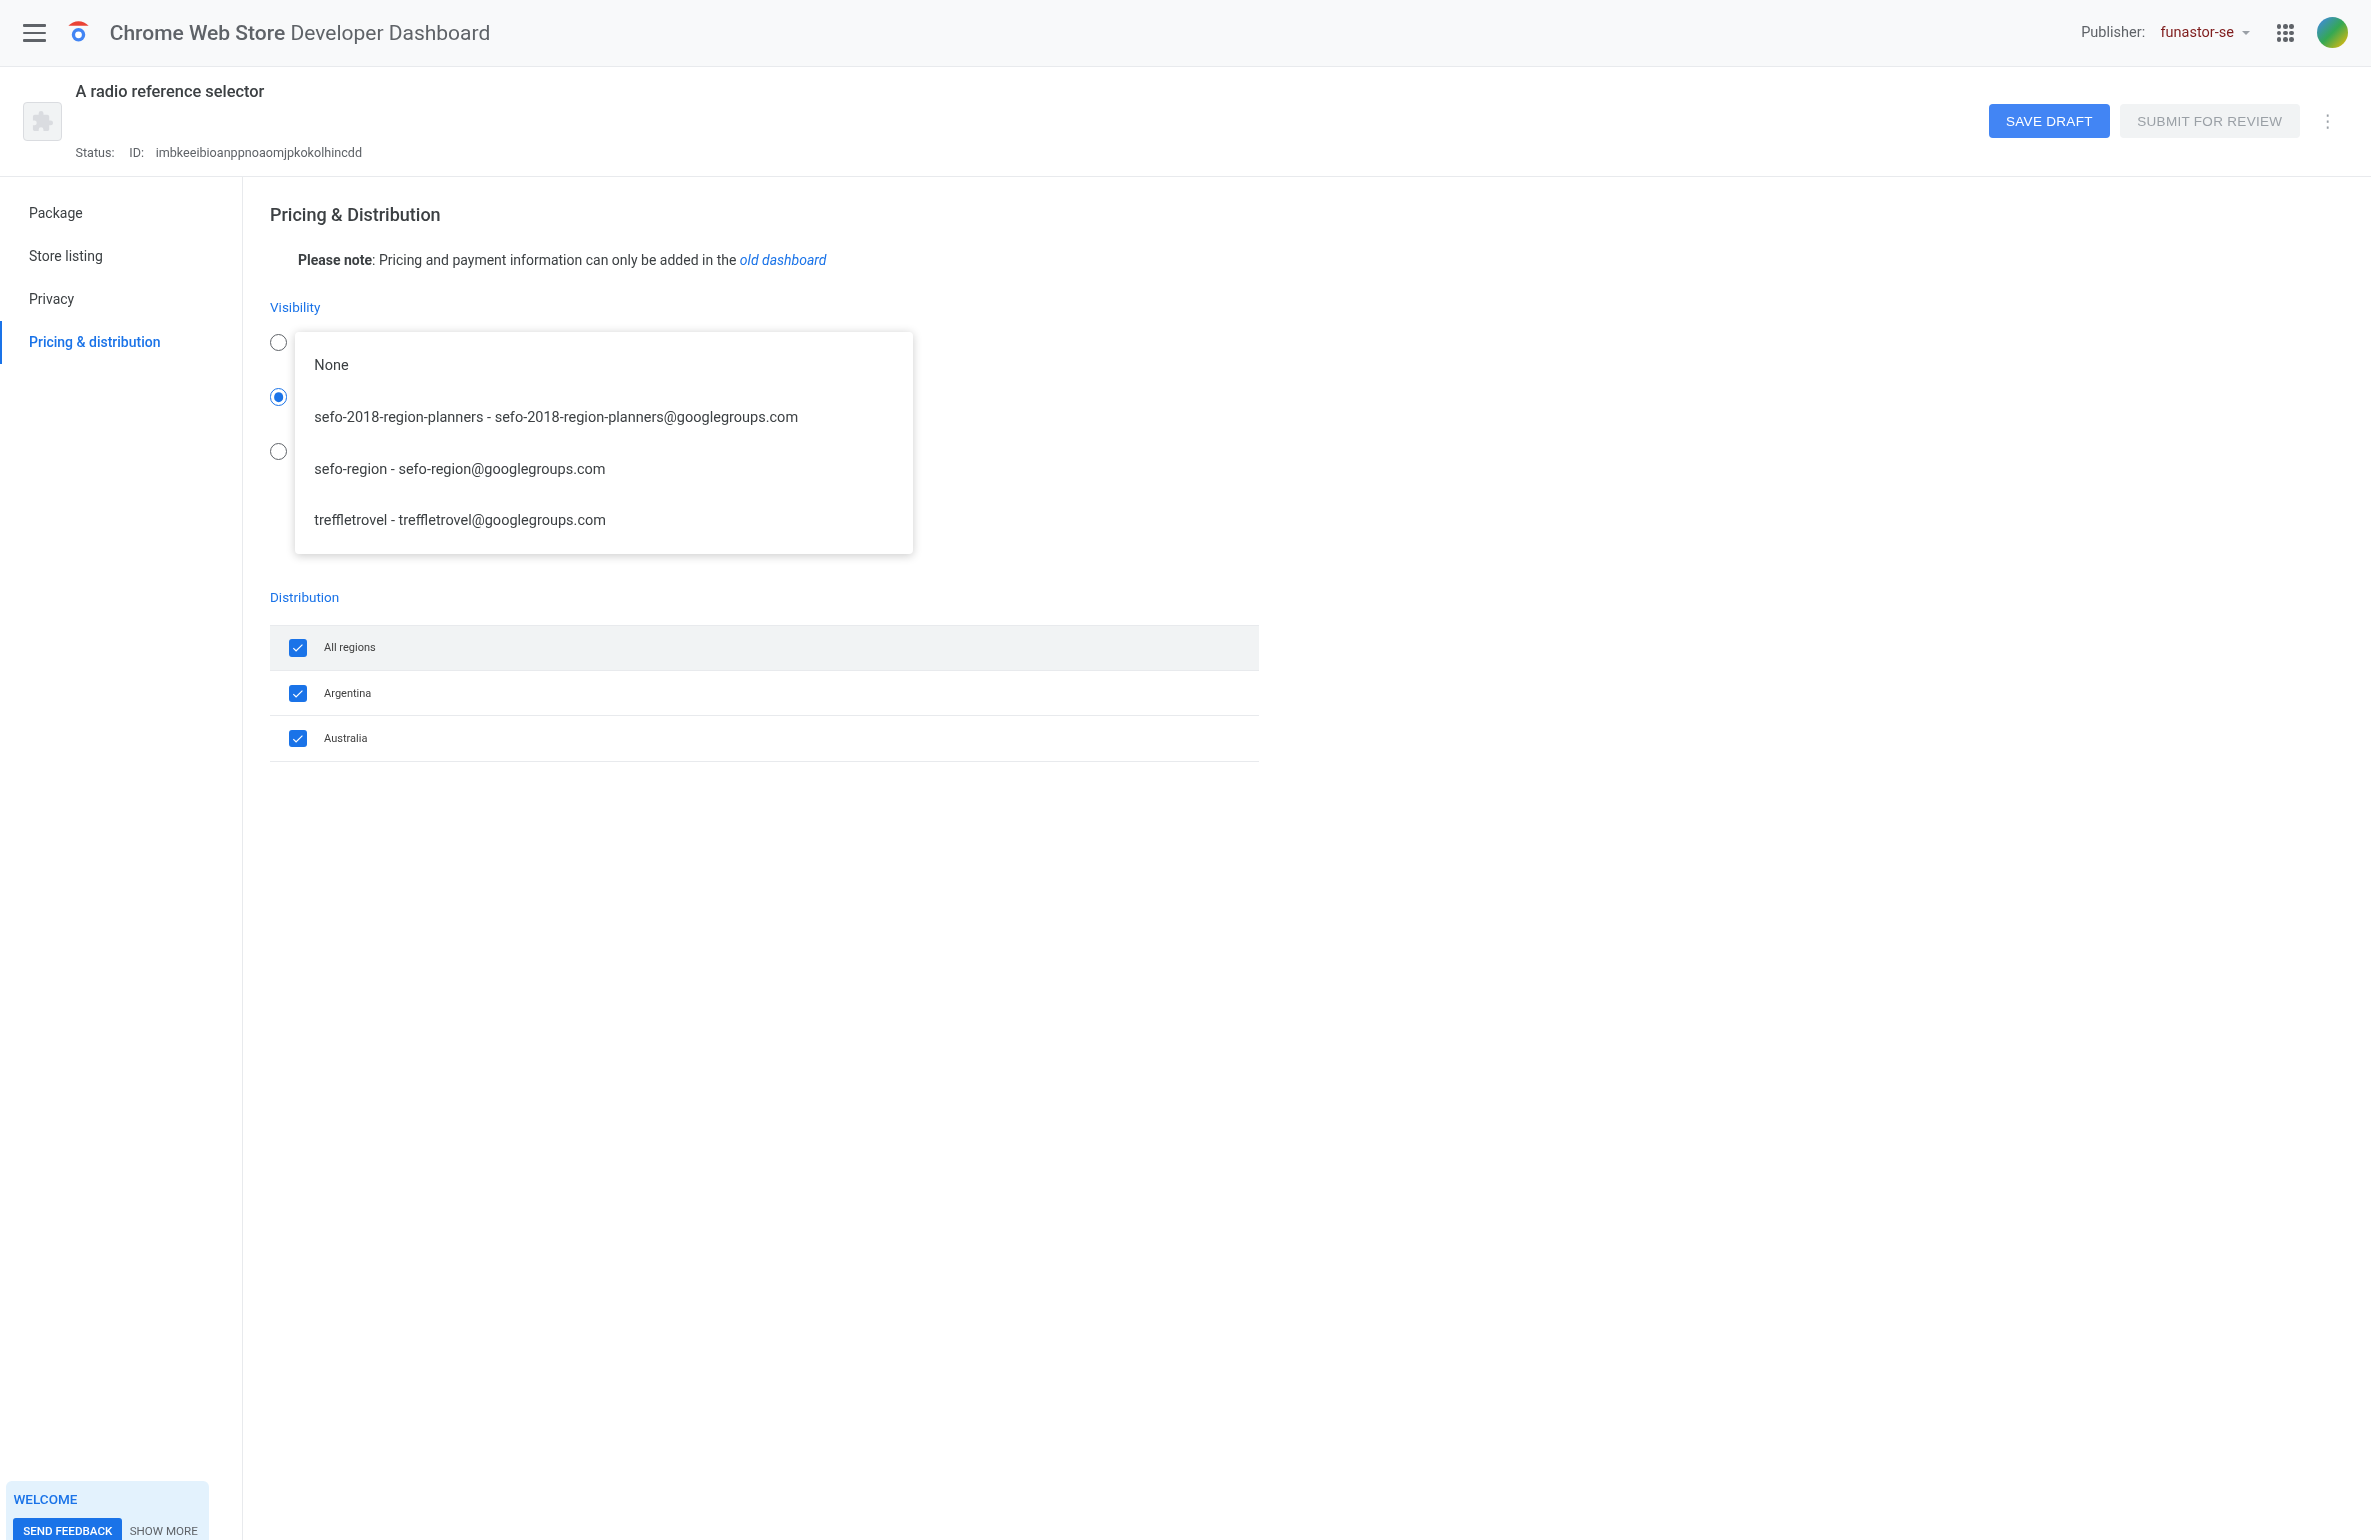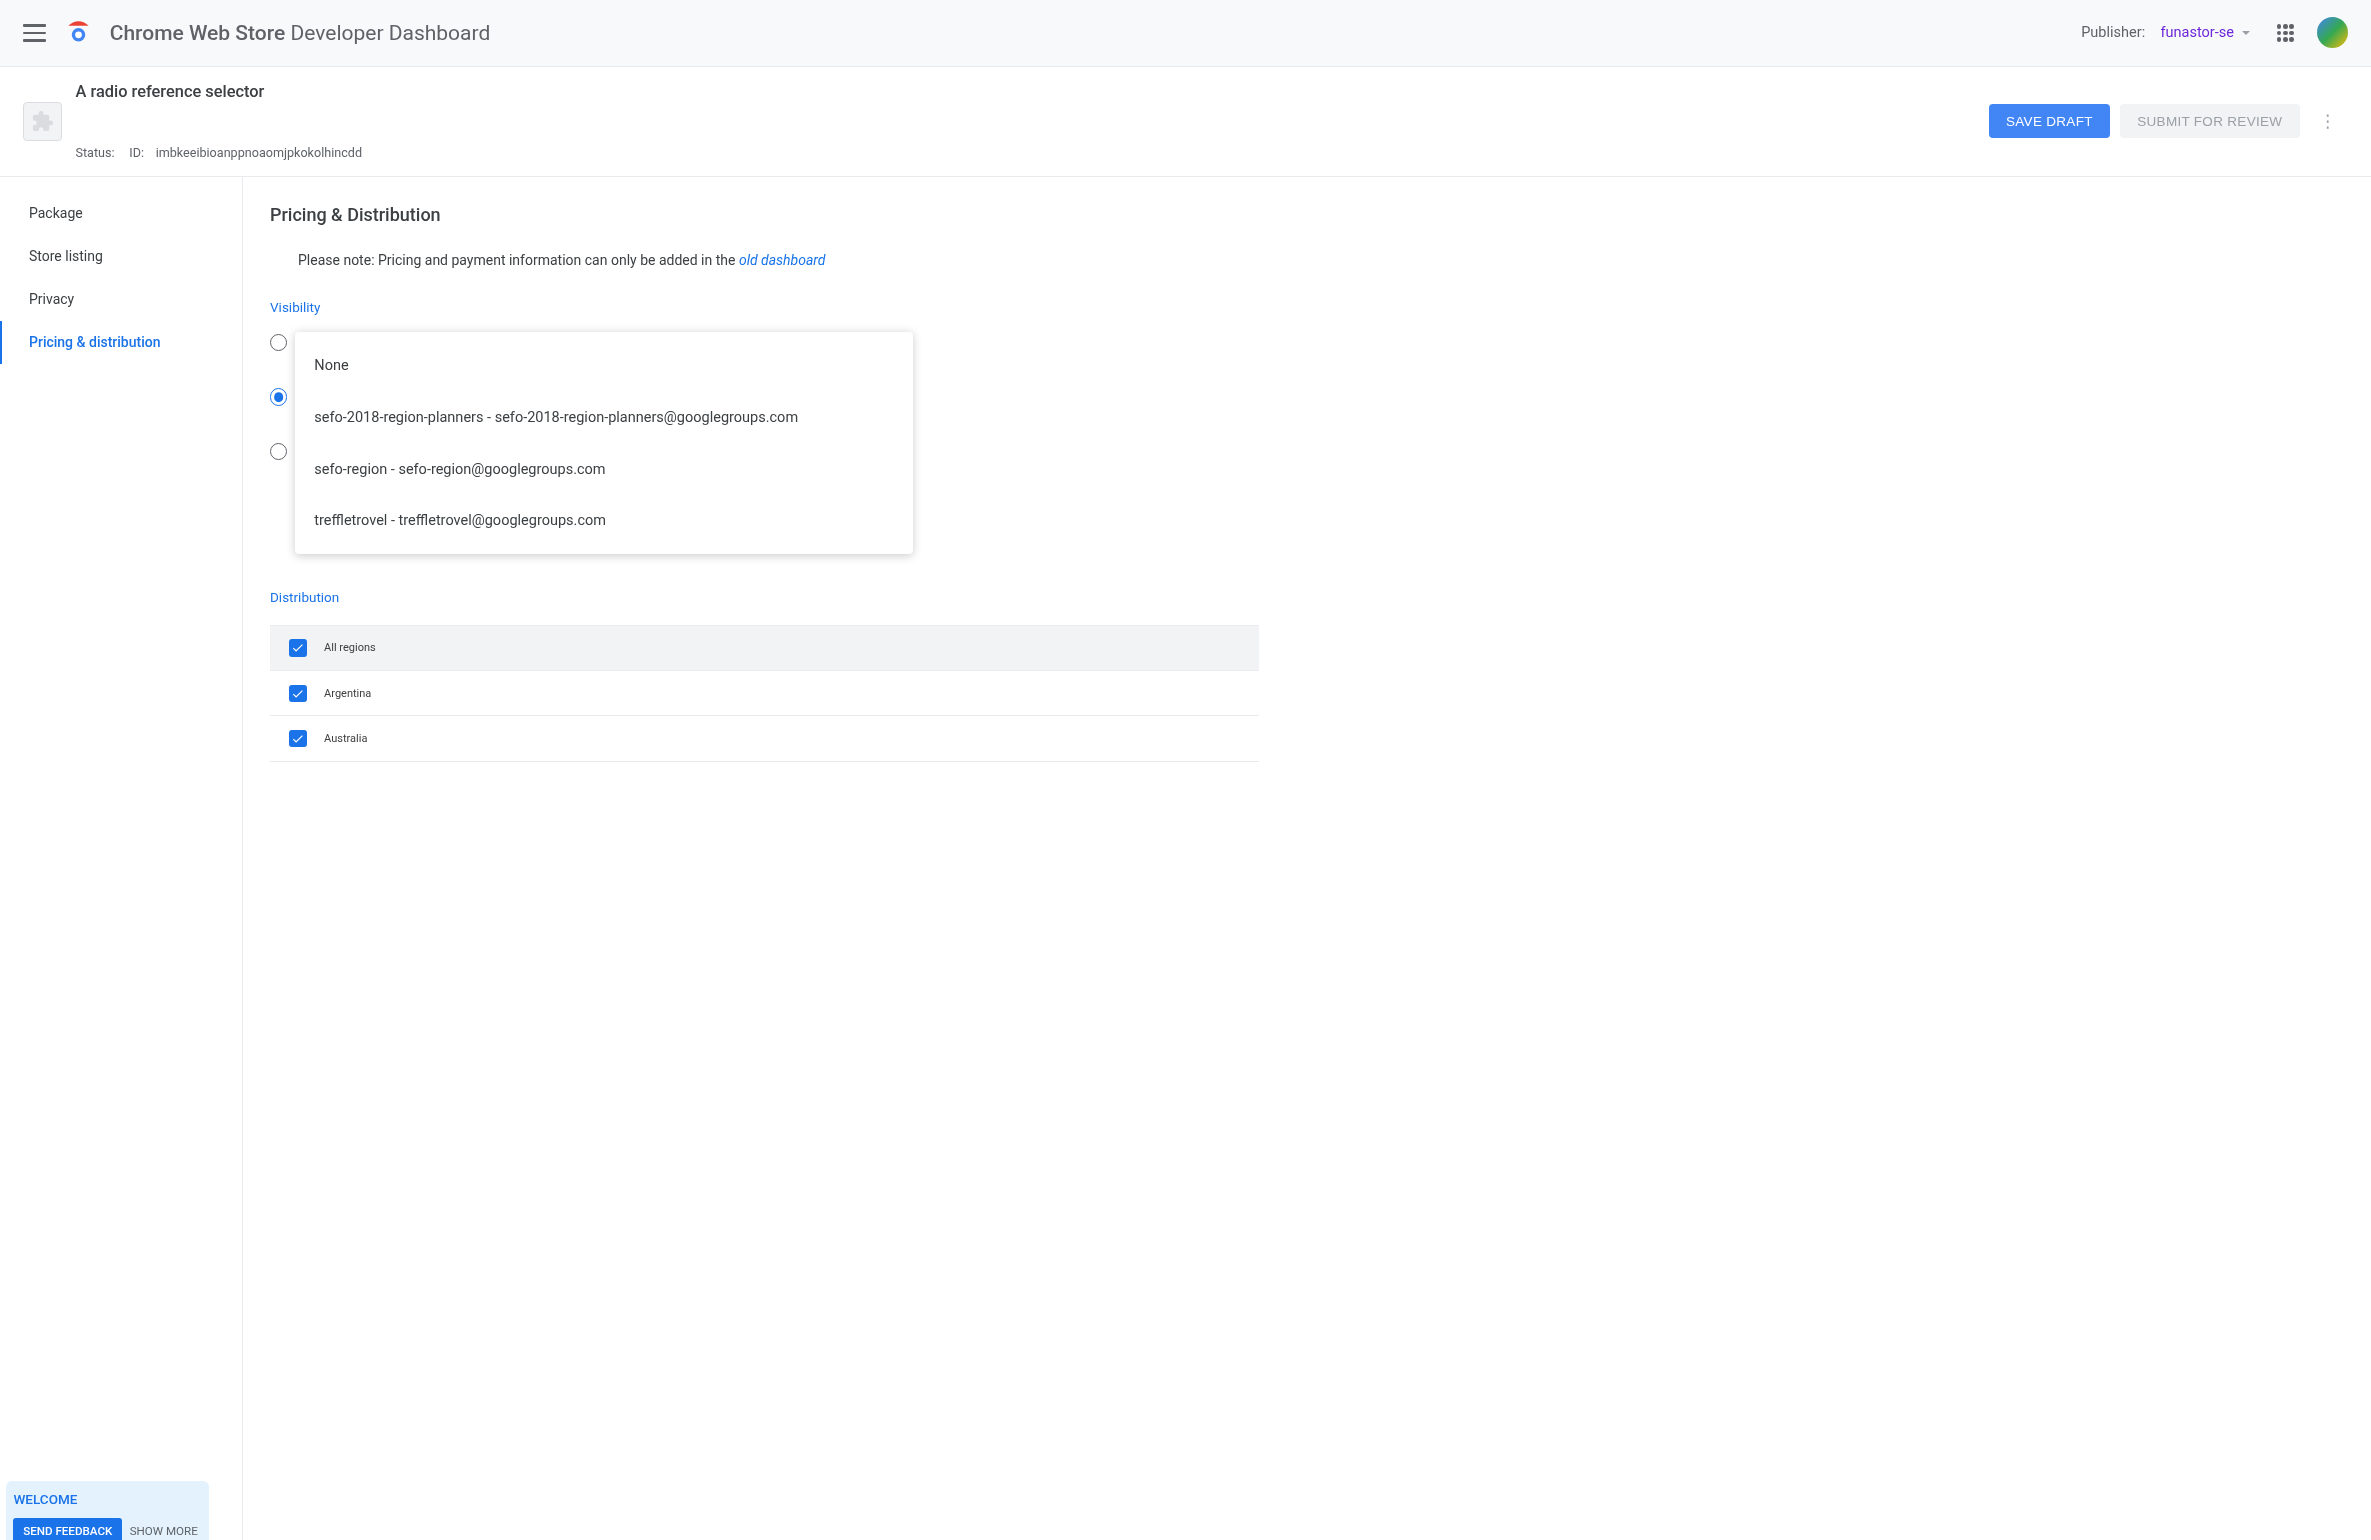--- a/index.html
+++ b/index.html
@@ -30,21 +30,21 @@
       margin-right: 17.4px;
       position: relative;
     }
     .logo svg { width: 100%; height: 100%; }
     .header-title { font-size: 21px; color: #5f6368; font-weight: 400; }
     .header-title strong { color: #5f6368; font-weight: 500; }
     .header-spacer { flex: 1; }
     .publisher-label { color: #5f6368; font-size: 14.5px; margin-right: 15.4px; }
     .publisher-dropdown {
       display: flex; align-items: center;
-      color: #6d28d9; font-size: 14.5px;
+      color: #7f1d1d; font-size: 14.5px;
       cursor: pointer; margin-right: 27px;
     }
     .publisher-dropdown .chev { margin-left: 7.7px; }
     .apps-icon {
       width: 17.4px; height: 17.4px;
       display: grid; grid-template-columns: repeat(3, 1fr); grid-template-rows: repeat(3, 1fr);
       gap: 1.9px; margin-right: 23px; cursor: pointer;
     }
     .apps-icon span { background: #5f6368; border-radius: 50%; }
     .avatar {
@@ -106,21 +106,21 @@
       border-left-color: #1a73e8;
     }
     
     .content {
       flex: 1;
       padding: 27px 27px 39px 27px;
       max-width: 1043px;
     }
     .page-title { font-size: 18px; font-weight: 500; color: #3c4043; margin-bottom: 27px; }
     .note { font-size: 14px; color: #3c4043; margin-bottom: 31px; }
-    .note strong { font-weight: 400; padding-left: 28px; }
+    .note strong { font-weight: 700; padding-left: 28px; }
     .note a { color: #1a73e8; text-decoration: none; font-style: italic; }
     
     .section-label { font-size: 13.5px; color: #1a73e8; font-weight: 400; margin-bottom: 19.3px; }
     
     .radio-group { margin-bottom: 27px; }
     .radio-row { display: flex; align-items: center; margin-bottom: 37px; }
     .radio {
       width: 17.4px; height: 17.4px; border-radius: 50%;
       border: 1.9px solid #5f6368;
       position: relative; cursor: pointer;

